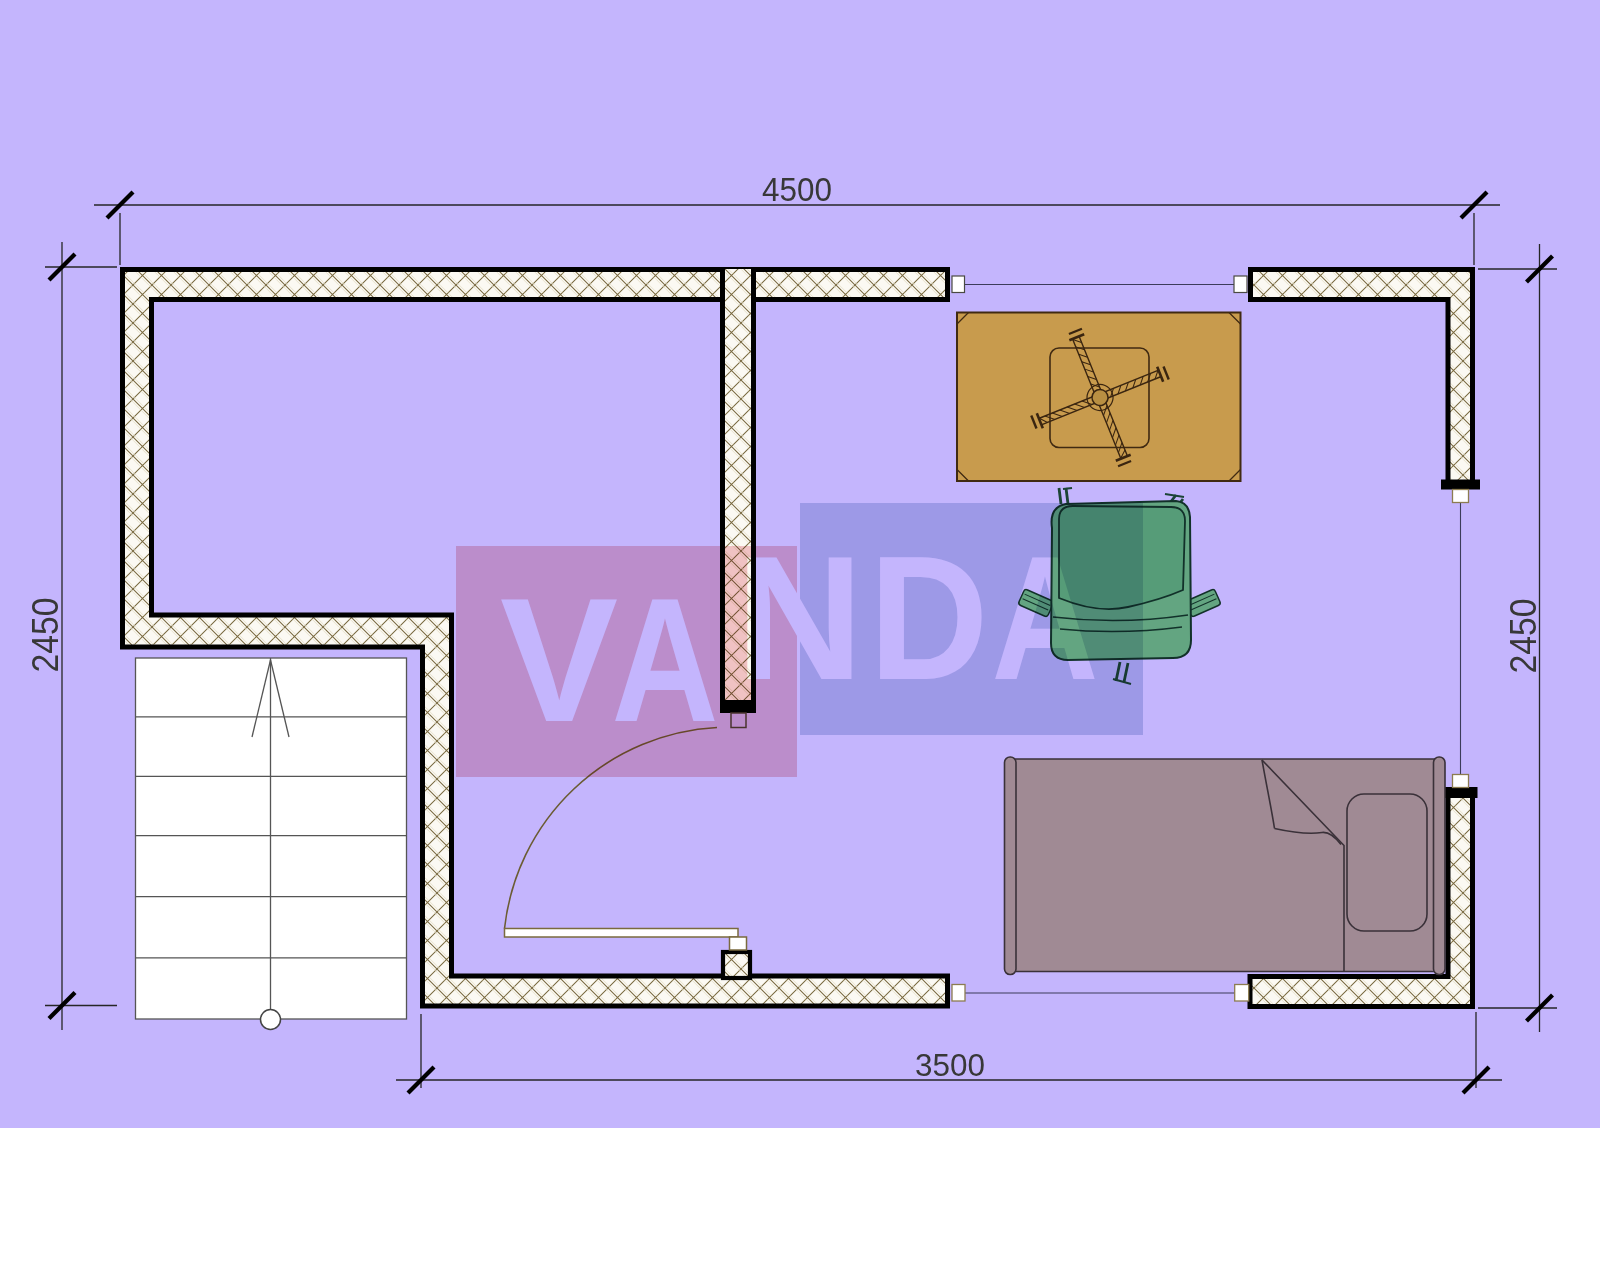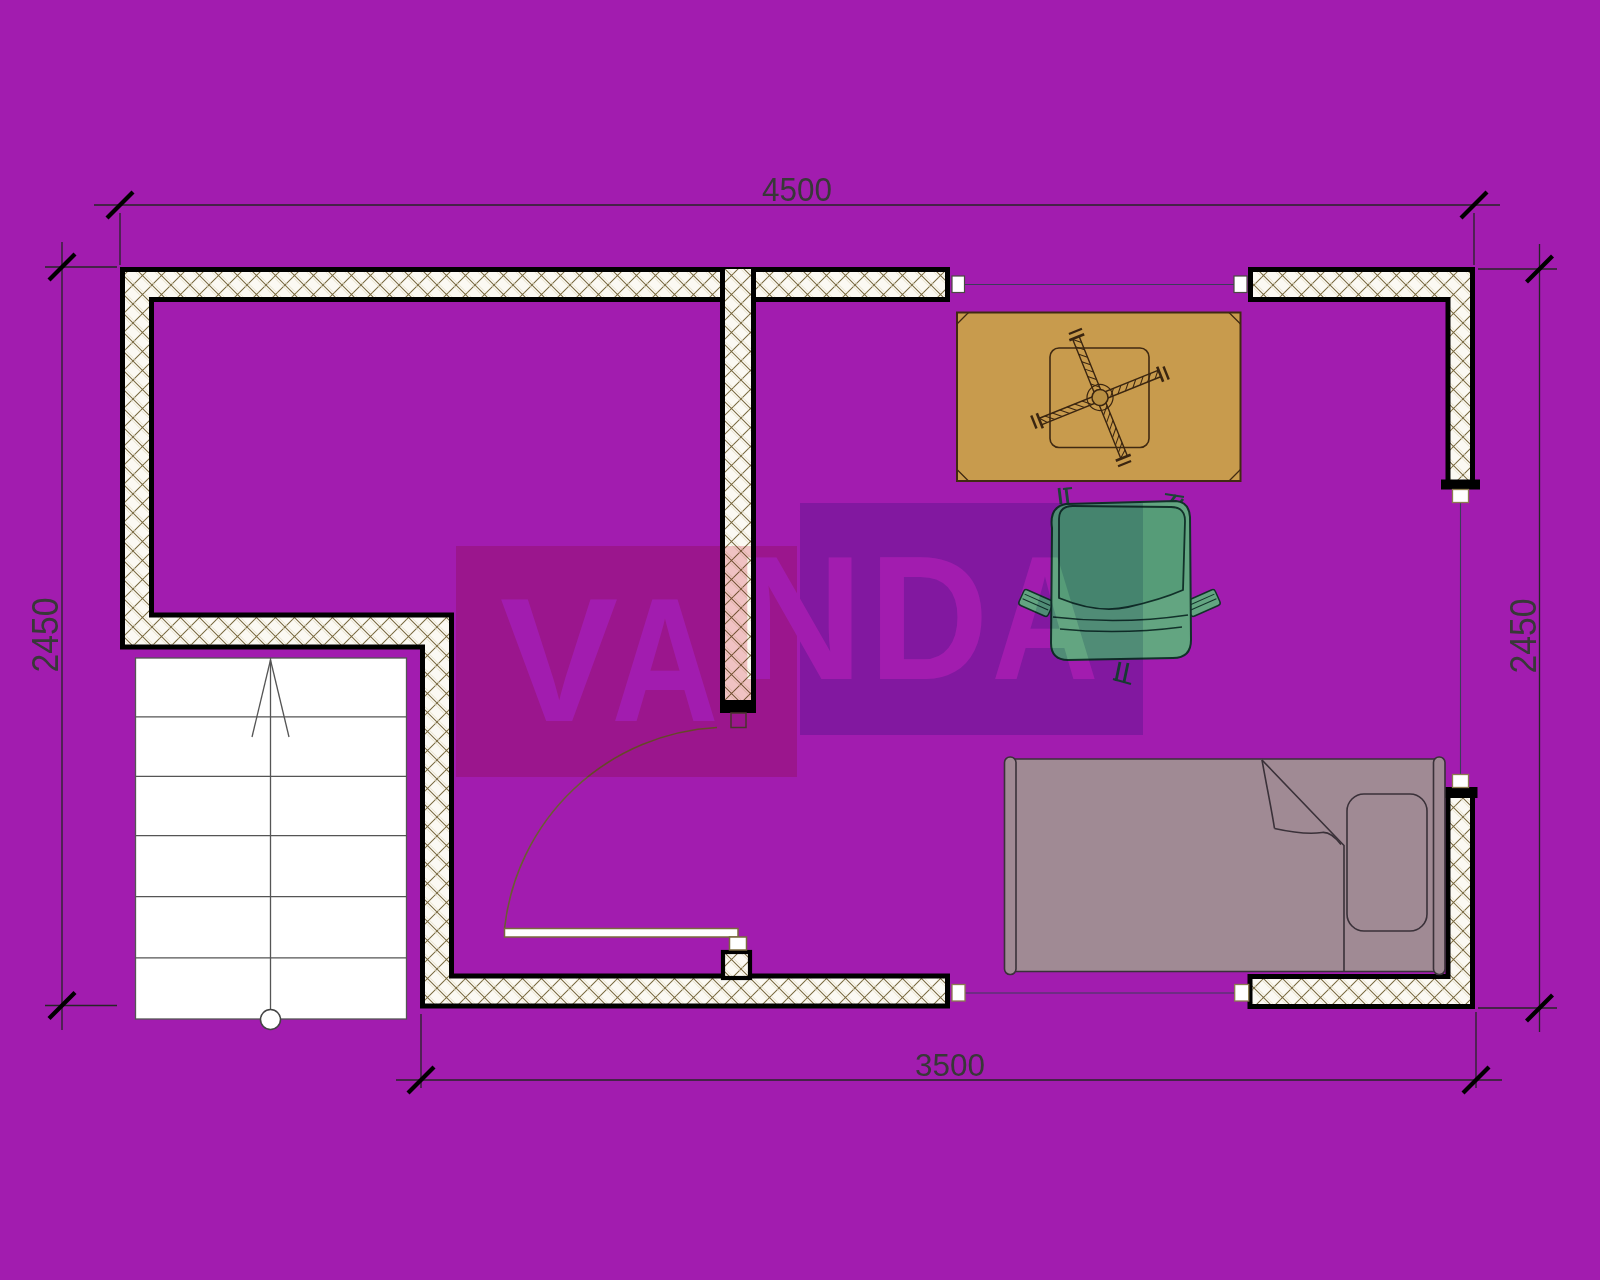--- a/index.html
+++ b/index.html
@@ -1,15 +1,15 @@
 <!DOCTYPE html>
 <html><head><meta charset="utf-8">
 <style>
 html,body{margin:0;padding:0;background:#fff}
-#stage{position:relative;width:1600px;height:1280px;overflow:hidden;background:#a21caf;font-family:"Liberation Sans",sans-serif}
+#stage{position:relative;width:1600px;height:1128px;overflow:hidden;background:#c4b5fd;font-family:"Liberation Sans",sans-serif}
 #plan,#wm{position:absolute;left:0;top:0}
 #wm{mix-blend-mode:multiply}
 </style></head>
 <body>
 <div id="stage">
 <svg id="plan" width="1600" height="1280" viewBox="0 0 1600 1280">
 <defs>
 <pattern id="h" width="19" height="19" patternUnits="userSpaceOnUse">
 <rect width="19" height="19" fill="#fbf9f3"></rect>
 <path d="M0,0 L19,19 M0,19 L19,0" stroke="#79693f" stroke-width="1.05" fill="none"></path>

